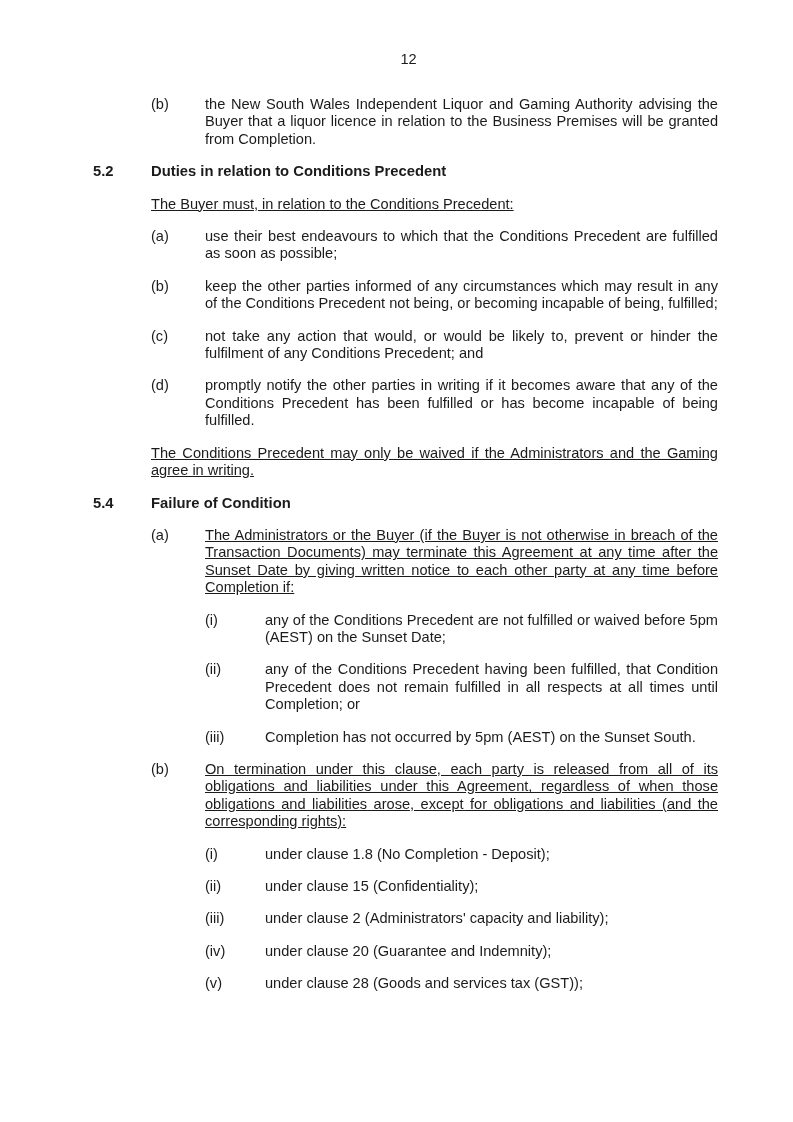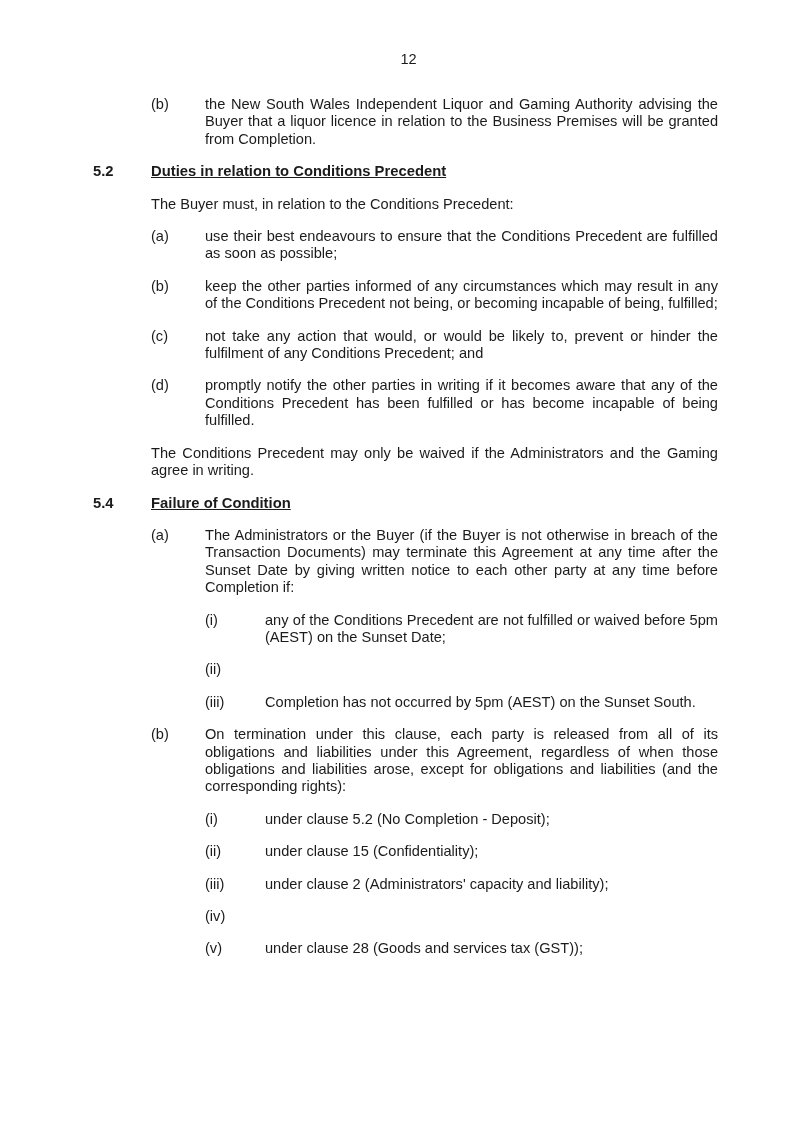--- a/index.html
+++ b/index.html
@@ -38,27 +38,27 @@
     display: flex;
     font-weight: bold;
     font-size: 14.8px;
     margin-top: 3px;
   }
   .clause-num {
     flex: 0 0 58px;
   }
   .section-title {
     flex: 1;
-    text-decoration: underline;
   }
   .indent1 {
     margin-left: 58px;
   }
   .para {
     text-align: justify;
+    text-decoration: underline;
   }
   .li {
     display: flex;
   }
   .li > .marker {
     flex: 0 0 54px;
   }
   .li > .li-text {
     flex: 1;
     text-align: justify;
@@ -92,21 +92,21 @@
 
     <div class="section-head block">
       <span class="clause-num">5.2</span>
       <span class="section-title">Duties in relation to Conditions Precedent</span>
     </div>
 
     <div class="para block indent1">The Buyer must, in relation to the Conditions Precedent:</div>
 
     <div class="li block indent1">
       <span class="marker">(a)</span>
-      <div class="li-text">use their best endeavours to ensure that the Conditions Precedent are fulfilled as soon as possible;</div>
+      <div class="li-text">use their best endeavours to which that the Conditions Precedent are fulfilled as soon as possible;</div>
     </div>
 
     <div class="li block indent1">
       <span class="marker">(b)</span>
       <div class="li-text">keep the other parties informed of any circumstances which may result in any of the Conditions Precedent not being, or becoming incapable of being, fulfilled;</div>
     </div>
 
     <div class="li block indent1">
       <span class="marker">(c)</span>
       <div class="li-text">not take any action that would, or would be likely to, prevent or hinder the fulfilment of any Conditions Precedent; and</div>
@@ -129,48 +129,50 @@
       <span class="marker">(a)</span>
       <div class="li-text">
         <div class="para">The Administrators or the Buyer (if the Buyer is not otherwise in breach of the Transaction Documents) may terminate this Agreement at any time after the Sunset Date by giving written notice to each other party at any time before Completion if:</div>
         <div class="sub-list">
           <div class="sub li">
             <span class="marker">(i)</span>
             <div class="li-text">any of the Conditions Precedent are not fulfilled or waived before 5pm (AEST) on the Sunset Date;</div>
           </div>
           <div class="sub li">
             <span class="marker">(ii)</span>
+            <div class="li-text">any of the Conditions Precedent having been fulfilled, that Condition Precedent does not remain fulfilled in all respects at all times until Completion; or</div>
           </div>
           <div class="sub li">
             <span class="marker">(iii)</span>
             <div class="li-text">Completion has not occurred by 5pm (AEST) on the Sunset South.</div>
           </div>
         </div>
       </div>
     </div>
 
     <div class="li block indent1">
       <span class="marker">(b)</span>
       <div class="li-text">
         <div class="para">On termination under this clause, each party is released from all of its obligations and liabilities under this Agreement, regardless of when those obligations and liabilities arose, except for obligations and liabilities (and the corresponding rights):</div>
         <div class="sub-list">
           <div class="sub li">
             <span class="marker">(i)</span>
-            <div class="li-text">under clause 5.2 (No Completion - Deposit);</div>
+            <div class="li-text">under clause 1.8 (No Completion - Deposit);</div>
           </div>
           <div class="sub li">
             <span class="marker">(ii)</span>
             <div class="li-text">under clause 15 (Confidentiality);</div>
           </div>
           <div class="sub li">
             <span class="marker">(iii)</span>
             <div class="li-text">under clause 2 (Administrators' capacity and liability);</div>
           </div>
           <div class="sub li">
             <span class="marker">(iv)</span>
+            <div class="li-text">under clause 20 (Guarantee and Indemnity);</div>
           </div>
           <div class="sub li">
             <span class="marker">(v)</span>
             <div class="li-text">under clause 28 (Goods and services tax (GST));</div>
           </div>
         </div>
       </div>
     </div>
 
   </div>

